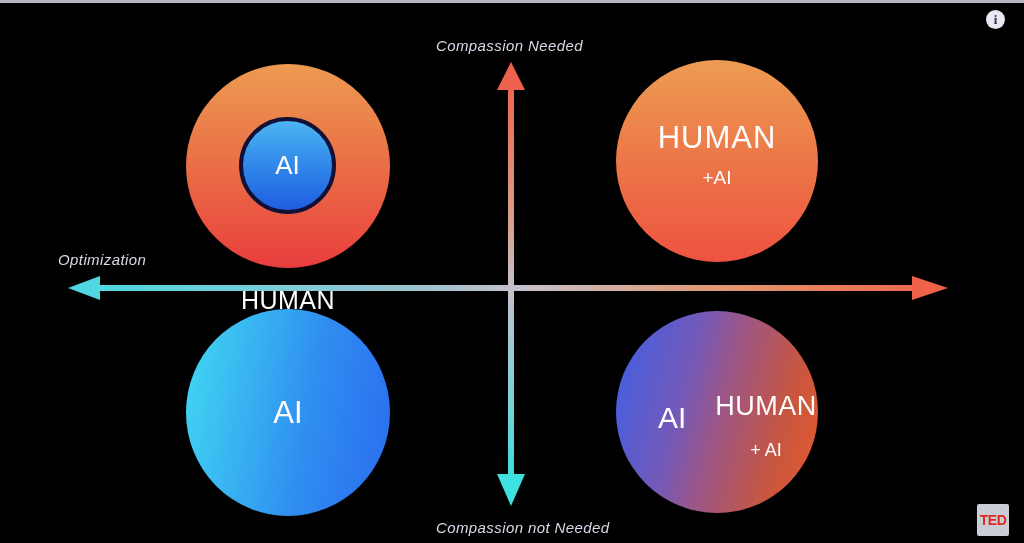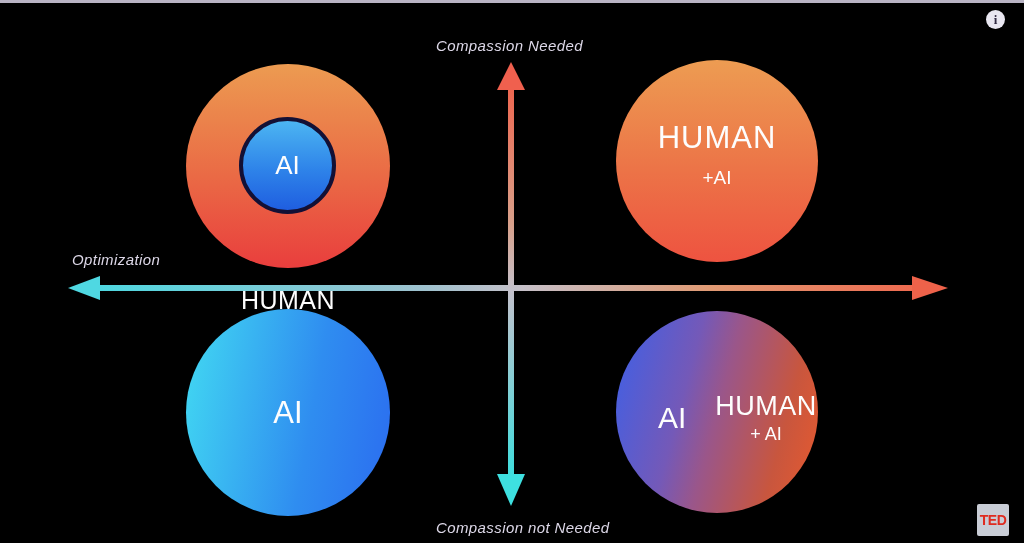--- a/index.html
+++ b/index.html
@@ -51,21 +51,21 @@
   .axis-label {
     position: absolute;
     color: #ddd8e8;
     font-size: 15px;
     font-style: italic;
     letter-spacing: .4px;
     white-space: nowrap;
   }
   #axis-top-label    { left: 436px; top: 37px; }
   #axis-bottom-label { left: 436px; top: 519px; }
-  #axis-left-label   { left: 72px;  top: 251px; }
+  #axis-left-label   { left: 58px;  top: 251px; }
   #axis-right-label  { right: 74px; top: 251px; }
 
   
   .circle { position: absolute; border-radius: 50%; }
   #circle-tl {
     left: 186px; top: 64px; width: 204px; height: 204px;
     background: linear-gradient(180deg, #ec9b51 0%, #ea6a45 55%, #e93e3d 100%);
   }
   #circle-tl-inner {
     position: absolute; left: 53px; top: 53px; width: 97px; height: 97px;
@@ -98,21 +98,21 @@
   }
   #circle-br .br-ai {
     position: absolute; left: 42px; top: 90px;
     color: #fdfdfd; font-size: 30px;
   }
   #circle-br .br-right {
     position: absolute; left: 100px; top: 80px; width: 100px;
     display: flex; flex-direction: column; align-items: center;
   }
   #circle-br .br-line1 { color: #fdfdfd; font-size: 27px; letter-spacing: .5px; }
-  #circle-br .br-line2 { color: #fdfdfd; font-size: 18px; margin-top: 2px; }
+  #circle-br .br-line2 { color: #fdfdfd; font-size: 18px; margin-top: 18px; }
   .big-label { color: #fdfdfd; }
 
   
   #info-button {
     position: absolute; left: 986px; top: 10px; width: 19px; height: 19px;
     border-radius: 50%;
     background: #e9e7f1;
     color: #332c44;
     font-size: 13px; font-weight: bold;
     font-family: "Liberation Serif", "DejaVu Serif", serif;

